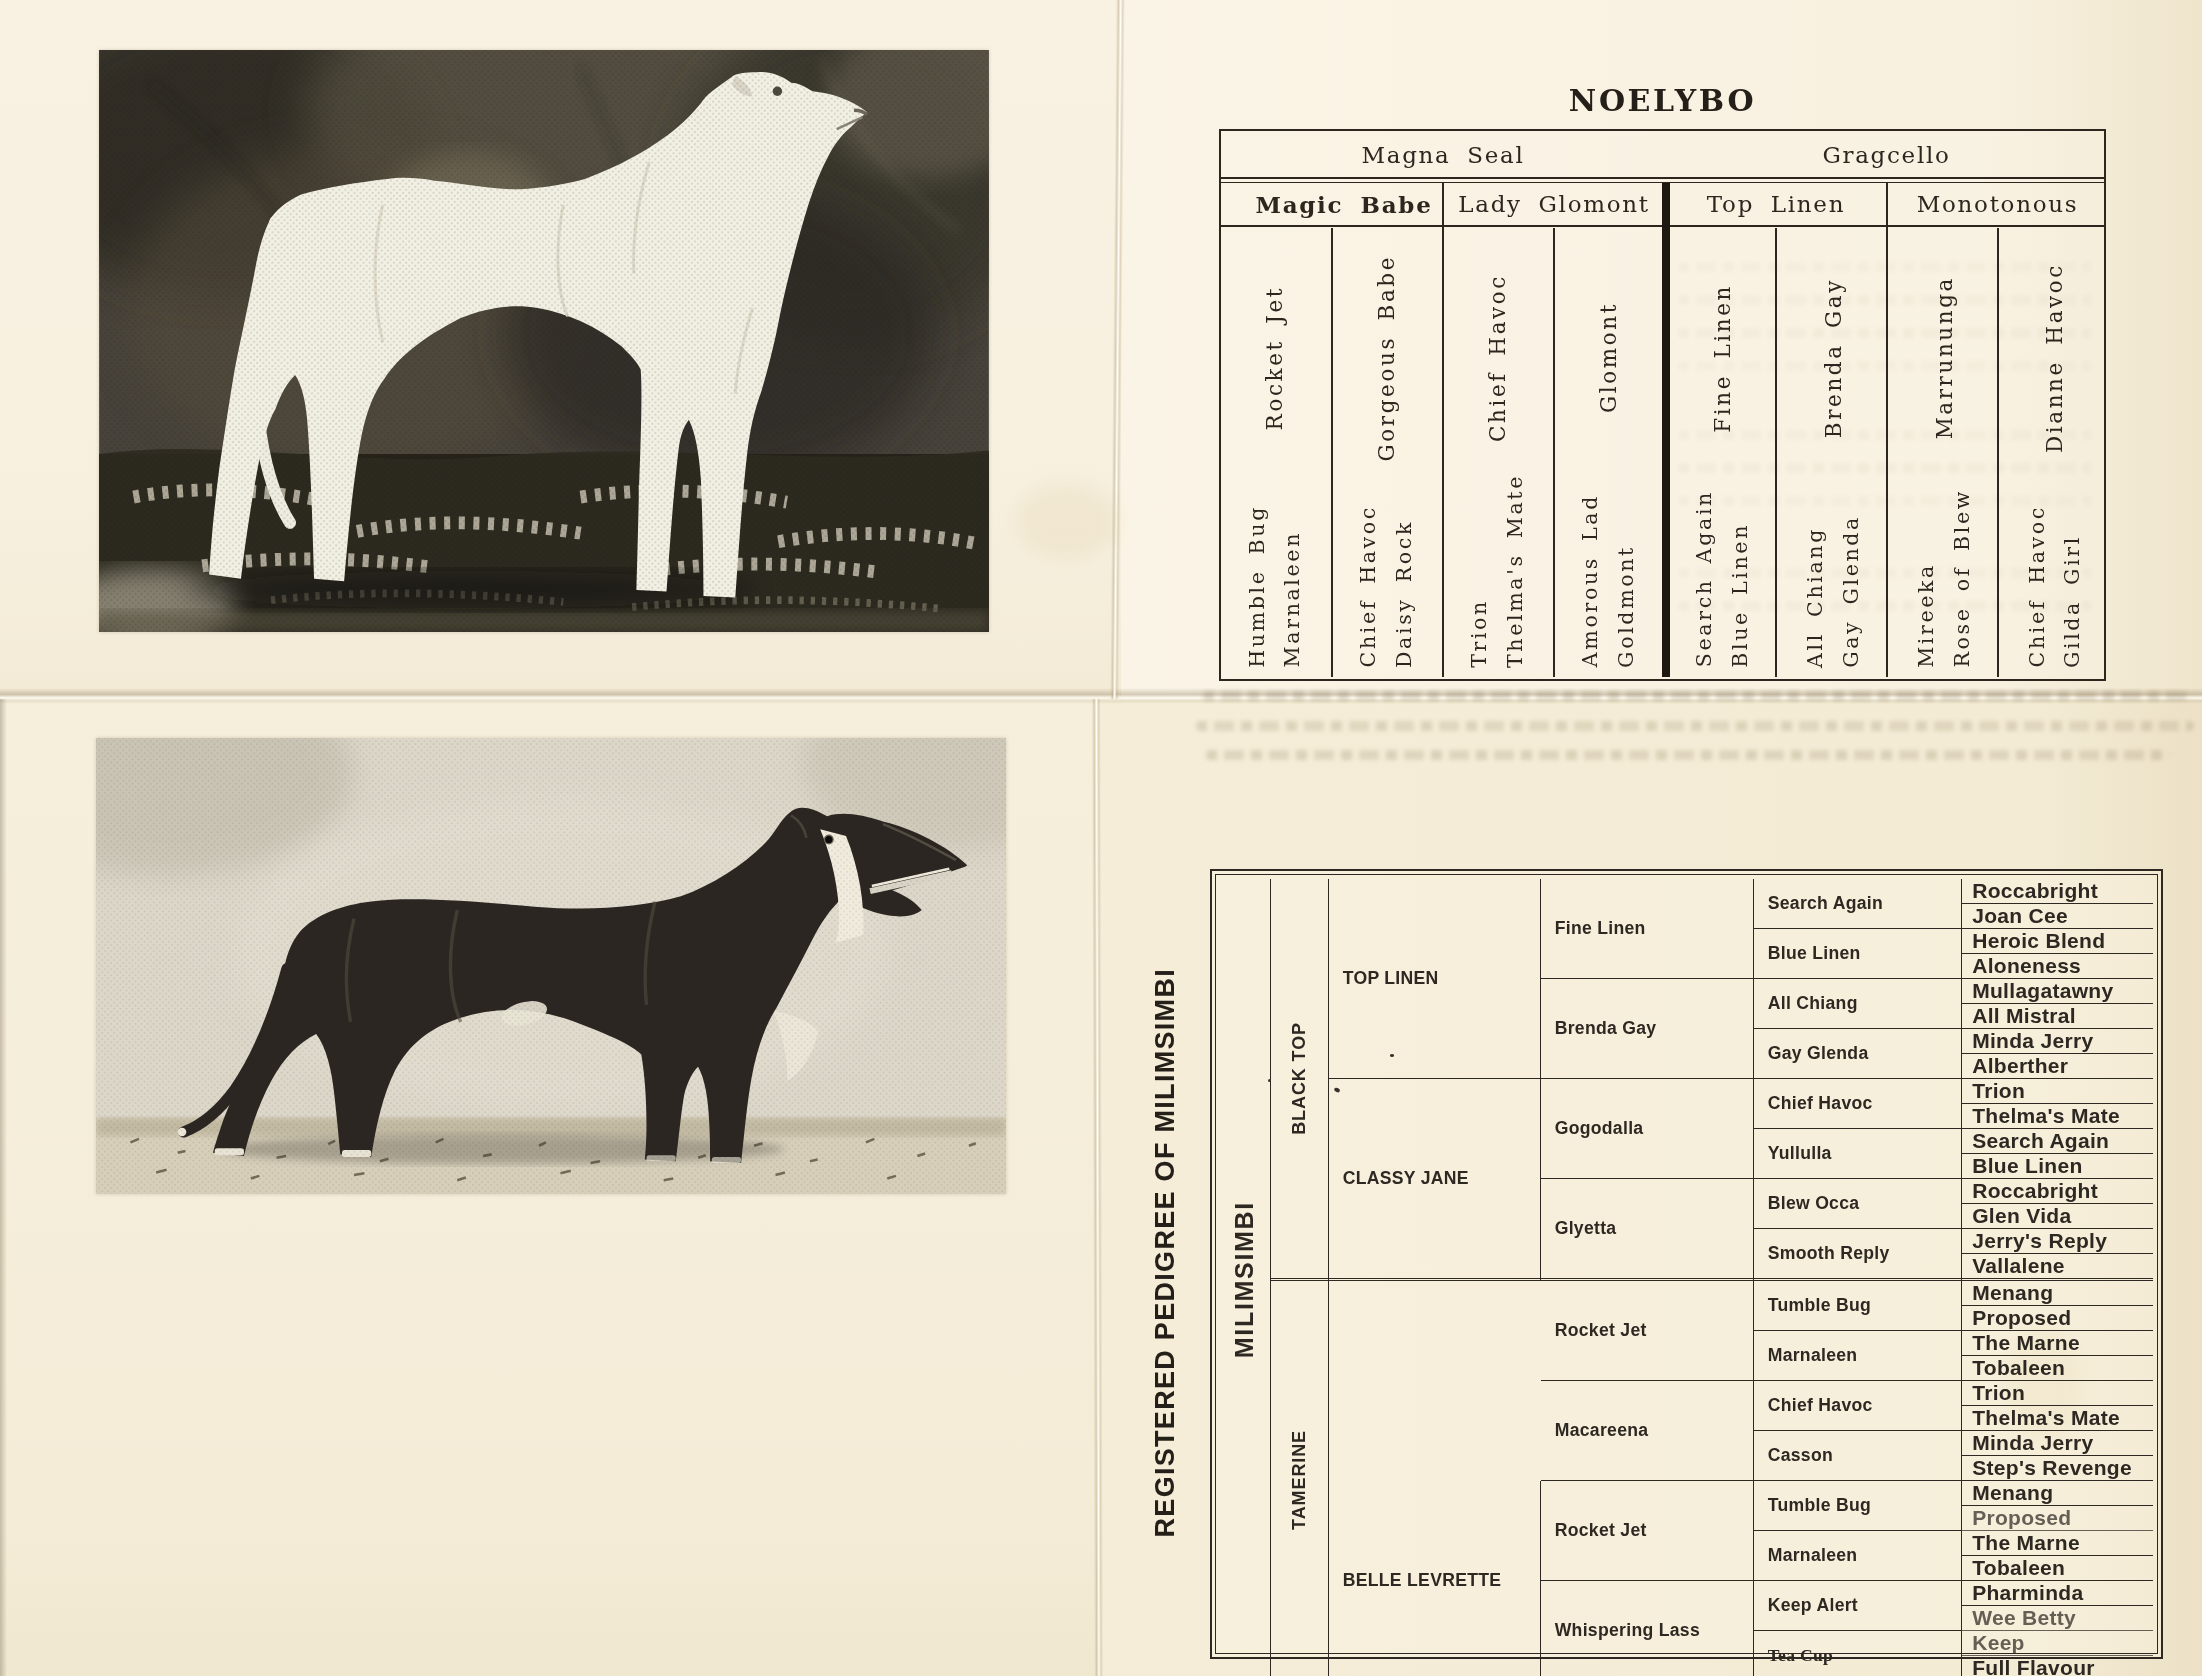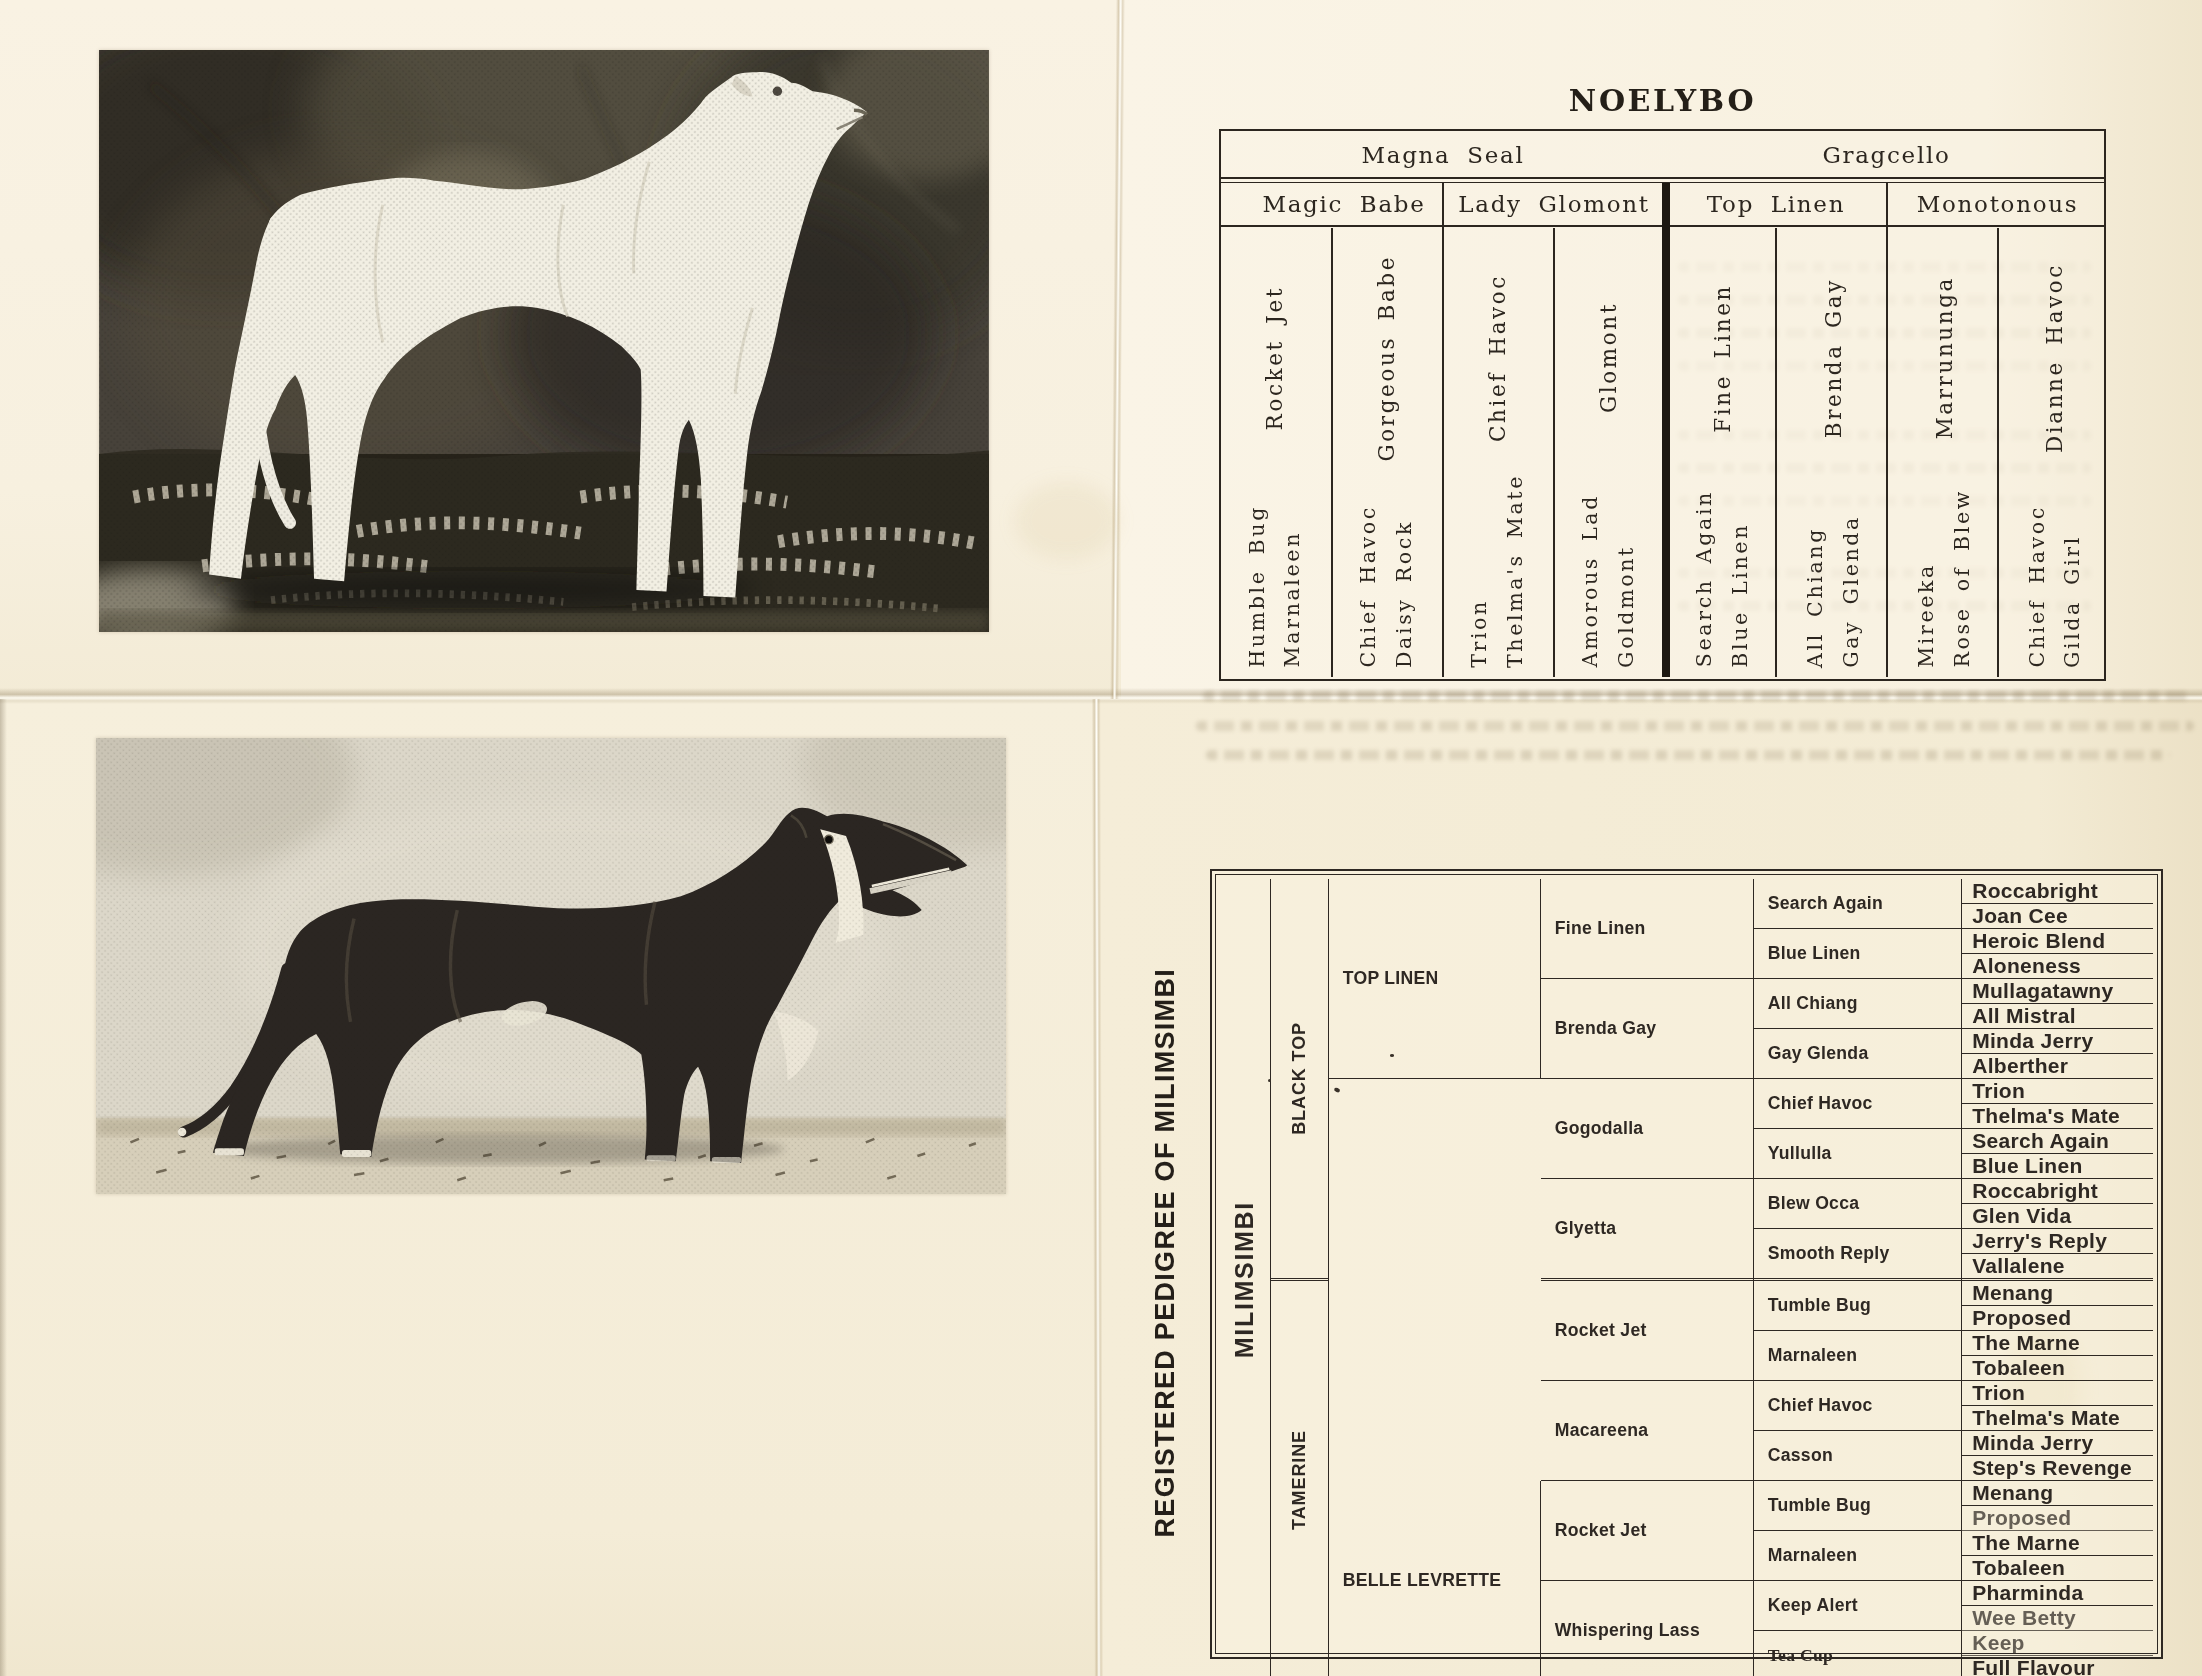--- a/index.html
+++ b/index.html
@@ -260,21 +260,21 @@
 </div>
 
 <div class="abs n-title">NOELYBO</div>
 
 <div class="abs ntable">
 
   <div class="cell-h" style="left:444px;top:0;width:443px;height:46px;line-height:48px;">Gragcello</div>
   <div class="cell-h" style="left:0;top:0;width:444px;height:46px;line-height:48px;">Magna Seal</div>
   <div class="dbl"></div>
 
-  <div class="cell-h" style="left:0;top:52px;width:246px;height:41px;line-height:43px;">Magic Babe</div>
+  <div class="cell-h" style="left:0;top:52px;width:246px;height:41px;line-height:43px;font-weight:bold;">Magic Babe</div>
   <div class="cell-h" style="left:222px;top:52px;width:222px;height:41px;line-height:43px;">Lady Glomont</div>
   <div class="cell-h" style="left:444px;top:52px;width:222px;height:41px;line-height:43px;">Top Linen</div>
   <div class="cell-h" style="left:666px;top:52px;width:221px;height:41px;line-height:43px;">Monotonous</div>
   <div class="nline" style="left:0;top:94px;width:100%;height:2.2px;"></div>
 
   <div class="nline" style="left:110px;top:97px;width:1.7px;height:449px;"></div>
   <div class="nline" style="left:221px;top:52px;width:1.7px;height:494px;"></div>
   <div class="nline" style="left:332px;top:97px;width:1.7px;height:449px;"></div>
   <div class="nline" style="left:441px;top:52px;width:7.7px;height:494px;background:#1d1811;"></div>
   <div class="nline" style="left:554px;top:97px;width:1.7px;height:449px;"></div>
@@ -350,20 +350,21 @@
         <div class="mcell vert" style="grid-area: 1 / 1 / span 32; border-right: 1.7px solid var(--ink2);">
           <span style="font-size: 25px; letter-spacing: 1.7px;">MILIMSIMBI</span>
         </div>
         <div class="mcell vert" style="grid-area: 1 / 2 / span 16; border-right: 1.7px solid var(--ink2); border-bottom: 3.4px double var(--ink2);">
           <span style="font-size: 18px; letter-spacing: 0.9px;">BLACK TOP</span>
         </div>
         <div class="mcell vert" style="grid-area: 17 / 2 / span 16; border-right: 1.7px solid var(--ink2);">
           <span style="font-size: 18px; letter-spacing: 0.9px;">TAMERINE</span>
         </div>
         <div class="mcell" style="grid-area: 1 / 3 / span 8; border-right: 1.7px solid var(--ink2); border-bottom: 1.7px solid var(--ink2);">TOP LINEN</div>
+        <div class="mcell" style="grid-area: 9 / 3 / span 8; border-right: 1.7px solid var(--ink2); border-bottom: 3.4px double var(--ink2);">CLASSY JANE</div>
         <div class="mcell" style="grid-area: 25 / 3 / span 8; border-right: 1.7px solid var(--ink2);">BELLE LEVRETTE</div>
         <div class="mcell" style="grid-area: 1 / 4 / span 4; border-right: 1.7px solid var(--ink2); border-bottom: 1.7px solid var(--ink2);">Fine Linen</div>
         <div class="mcell" style="grid-area: 5 / 4 / span 4; border-right: 1.7px solid var(--ink2); border-bottom: 1.7px solid var(--ink2);">Brenda Gay</div>
         <div class="mcell" style="grid-area: 9 / 4 / span 4; border-right: 1.7px solid var(--ink2); border-bottom: 1.7px solid var(--ink2);">Gogodalla</div>
         <div class="mcell" style="grid-area: 13 / 4 / span 4; border-right: 1.7px solid var(--ink2); border-bottom: 3.4px double var(--ink2);">Glyetta</div>
         <div class="mcell" style="grid-area: 17 / 4 / span 4; border-right: 1.7px solid var(--ink2); border-bottom: 1.7px solid var(--ink2);">Rocket Jet</div>
         <div class="mcell" style="grid-area: 21 / 4 / span 4; border-right: 1.7px solid var(--ink2); border-bottom: 1.7px solid var(--ink2);">Macareena</div>
         <div class="mcell" style="grid-area: 25 / 4 / span 4; border-right: 1.7px solid var(--ink2); border-bottom: 1.7px solid var(--ink2);">Rocket Jet</div>
         <div class="mcell" style="grid-area: 29 / 4 / span 4; border-right: 1.7px solid var(--ink2);">Whispering Lass</div>
         <div class="mcell" style="grid-area: 1 / 5 / span 2; border-right: 1.7px solid var(--ink2); border-bottom: 1.7px solid var(--ink2);">Search Again</div>

